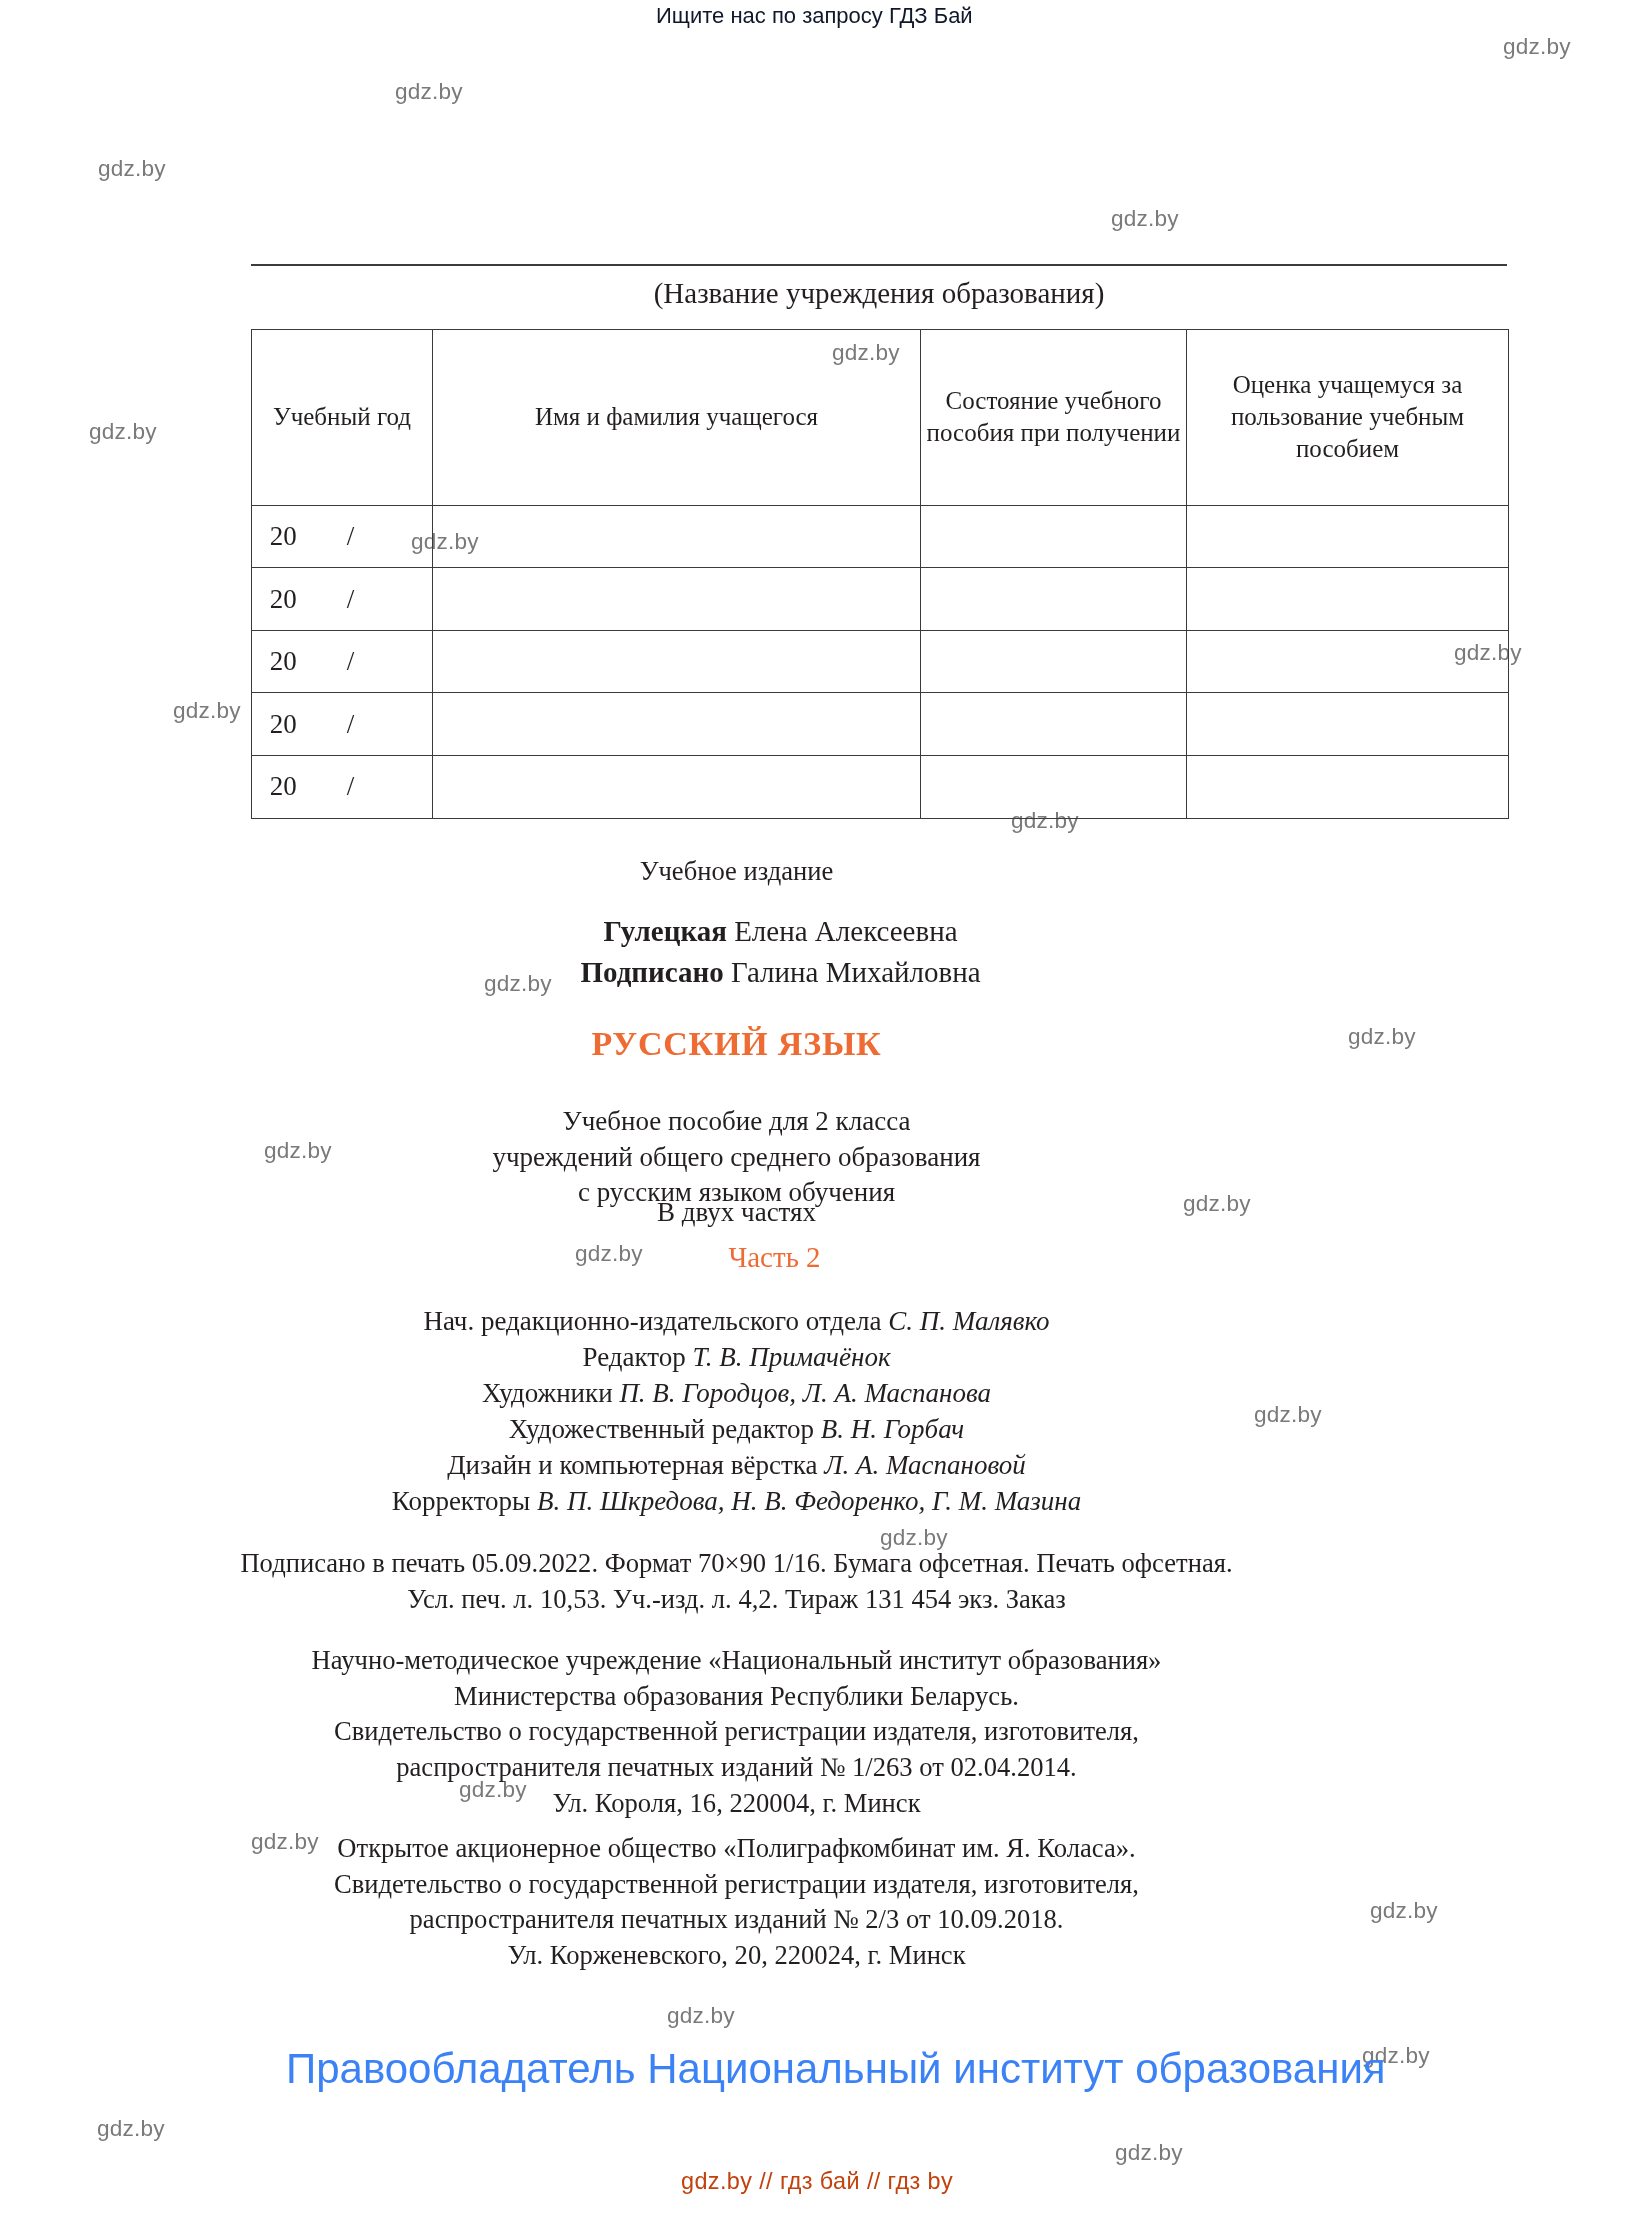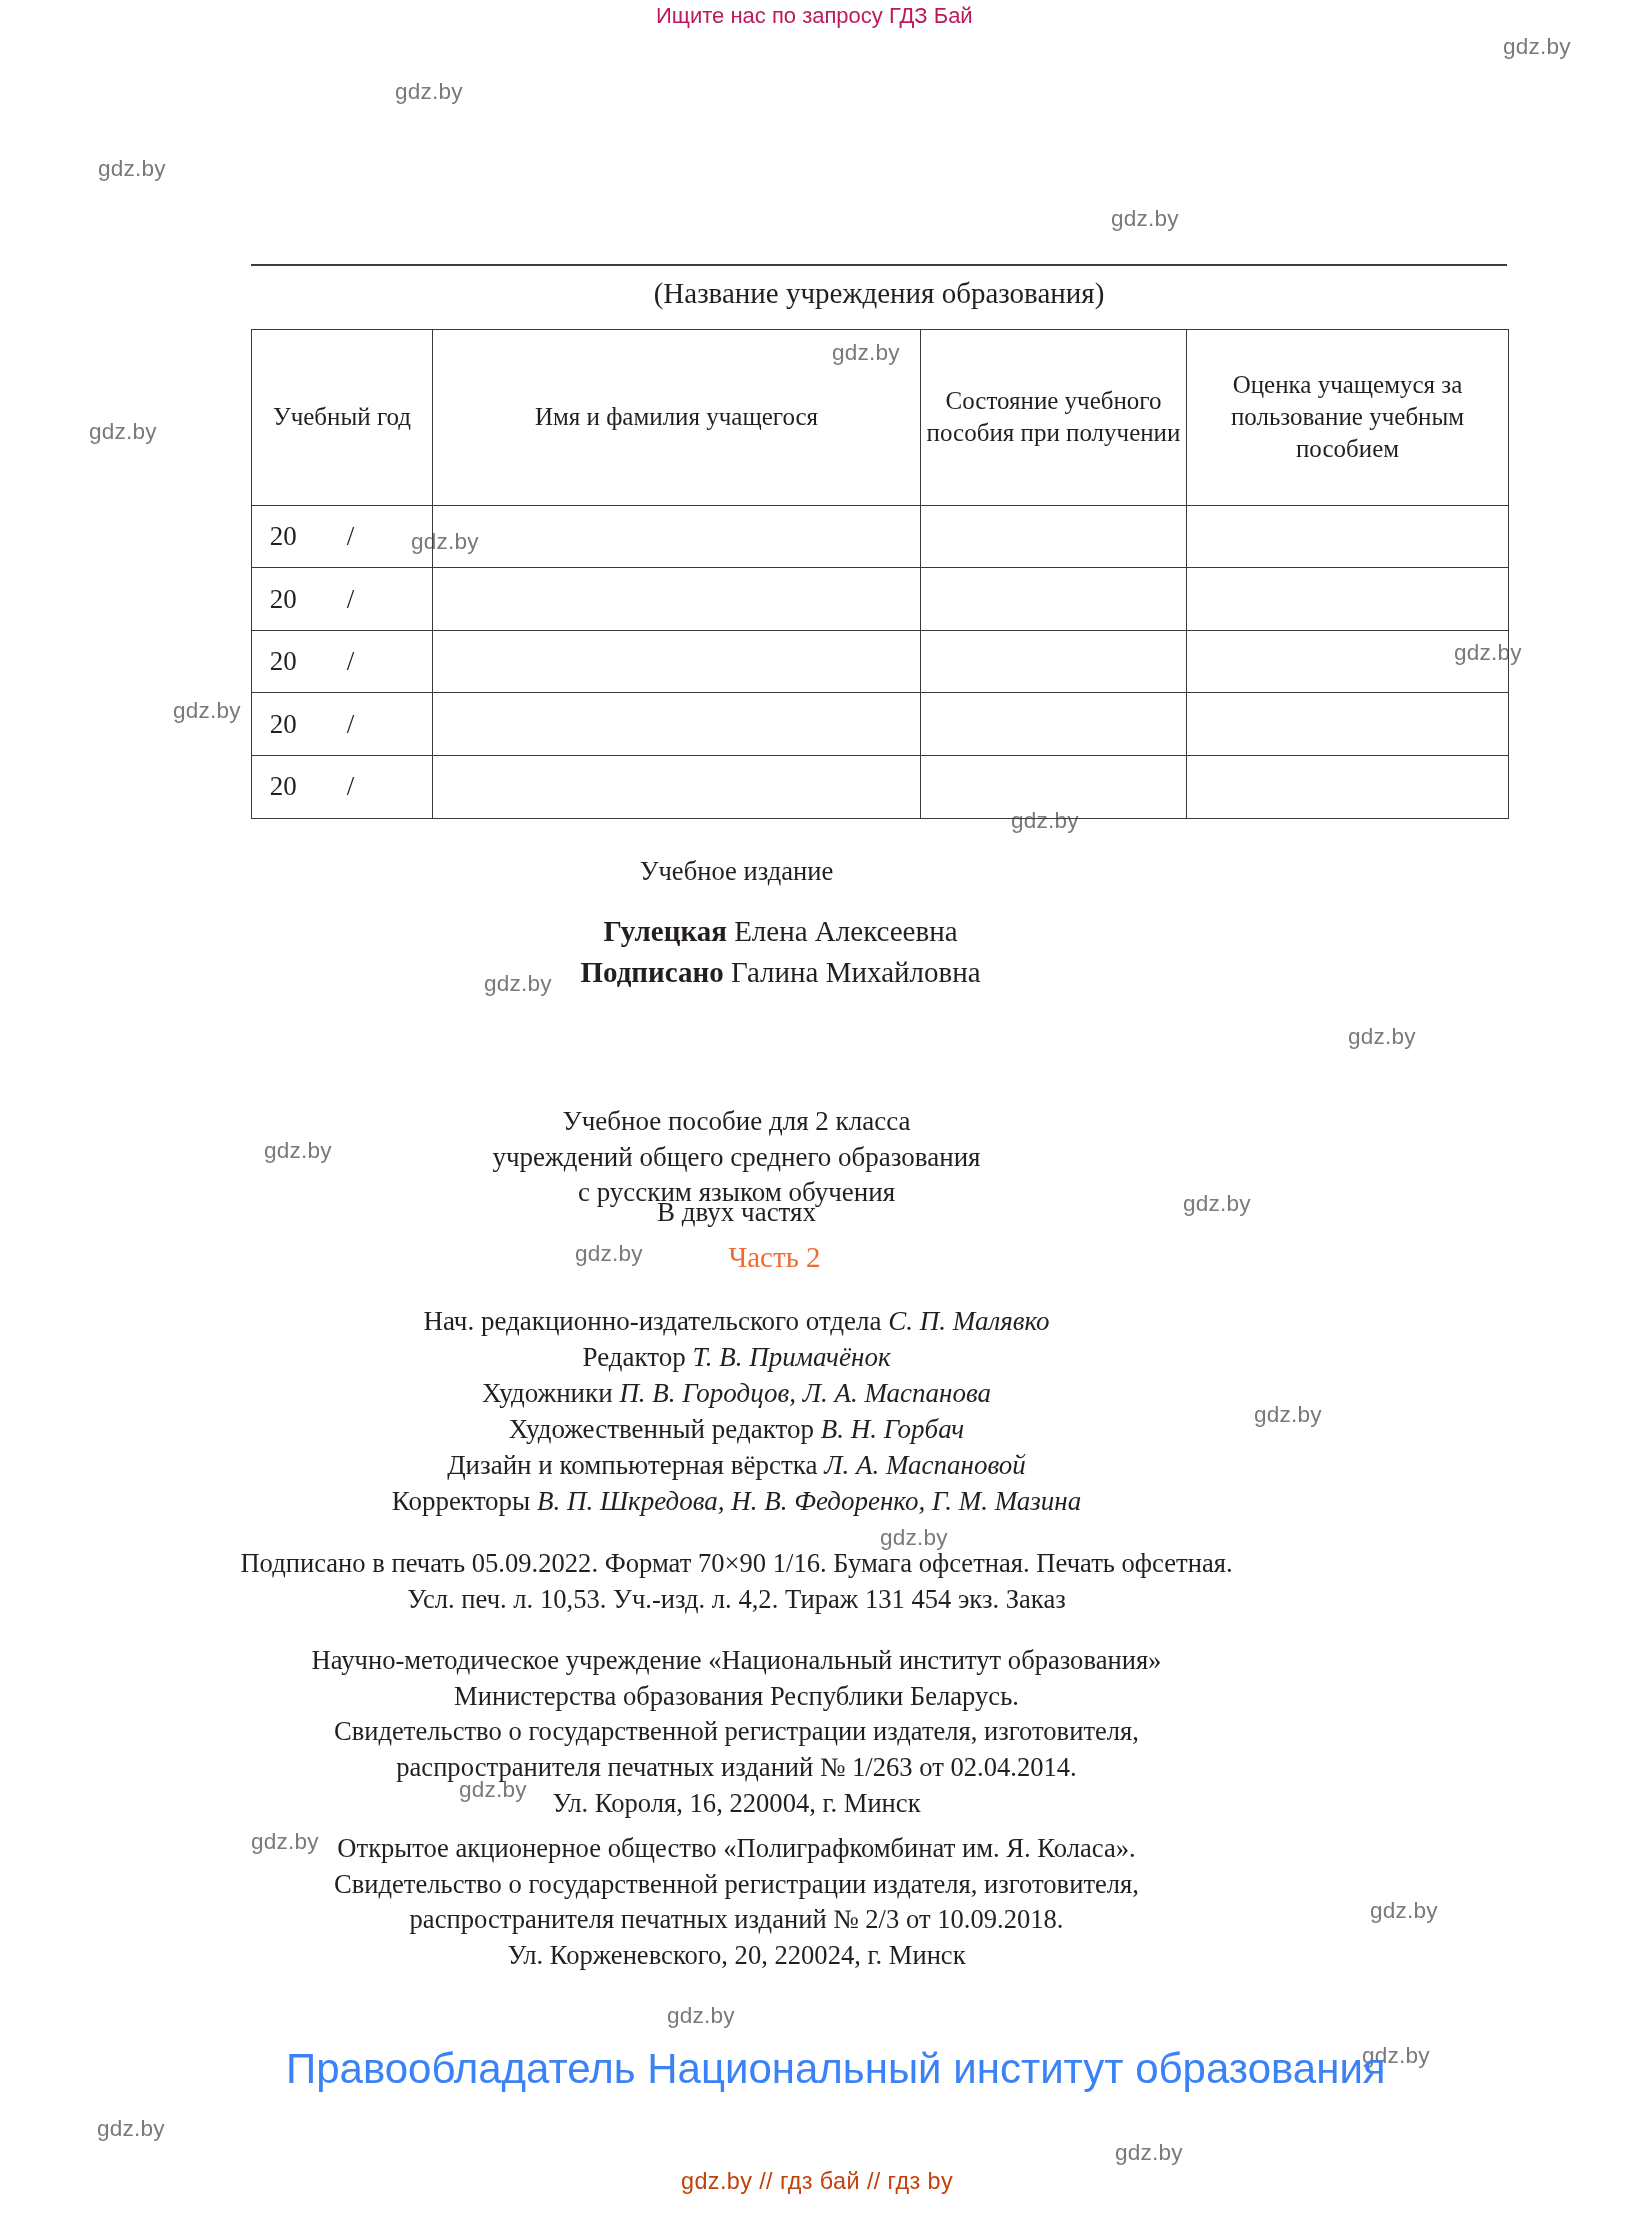--- a/index.html
+++ b/index.html
@@ -25,21 +25,21 @@
     font-family: "Liberation Sans", sans-serif;
     color: #6f6f6f;
     font-size: 22.6px;
     white-space: nowrap;
     letter-spacing: 0.2px;
     opacity: 0.92;
   }
   .wm-green {
     position: absolute;
     font-family: "Liberation Sans", sans-serif;
-    color: #be185d;
+    color: #0f172a;
     font-size: 22px;
     white-space: nowrap;
     font-weight: 400;
   }
   .wm-pink {
     position: absolute;
     font-family: "Liberation Sans", sans-serif;
     color: #f7b3c2;
     font-size: 42px;
     white-space: nowrap;
@@ -249,20 +249,21 @@
             <td></td>
           </tr>
         </tbody>
     </table>
   </div>
 
   <div class="ctr t-izdanie">Учебное издание</div>
 
   <div class="ctr t-authors" id="authors-block"><div><b>Гулецкая</b><span> Елена Алексеевна</span></div><div><b>Подписано</b><span> Галина Михайловна</span></div></div>
 
+  <div class="ctr t-title">РУССКИЙ ЯЗЫК</div>
 
   <div class="ctr t-sub">Учебное пособие для 2 класса
 учреждений общего среднего образования
 с русским языком обучения</div>
 
   <div class="ctr t-parts">В двух частях</div>
 
   <div class="ctr t-part2">Часть 2</div>
 
   <div class="ctr t-credits" id="credits-block"><div><span>Нач. редакционно-издательского отдела </span><i>С. П. Малявко</i></div><div><span>Редактор </span><i>Т. В. Примачёнок</i></div><div><span>Художники </span><i>П. В. Городцов, Л. А. Маспанова</i></div><div><span>Художественный редактор </span><i>В. Н. Горбач</i></div><div><span>Дизайн и компьютерная вёрстка </span><i>Л. А. Маспановой</i></div><div><span>Корректоры </span><i>В. П. Шкредова, Н. В. Федоренко, Г. М. Мазина</i></div></div>

